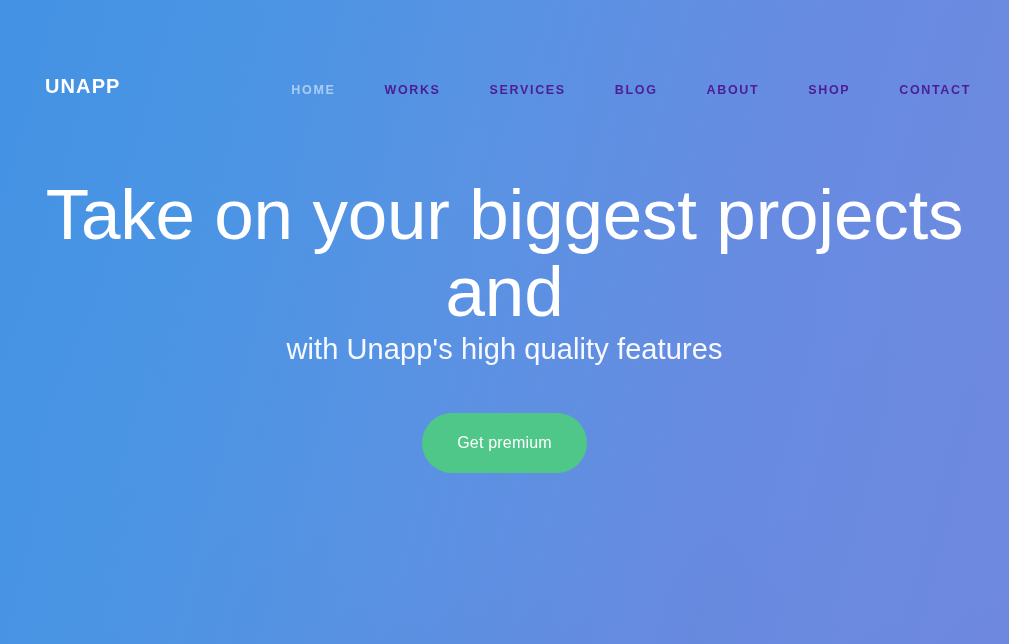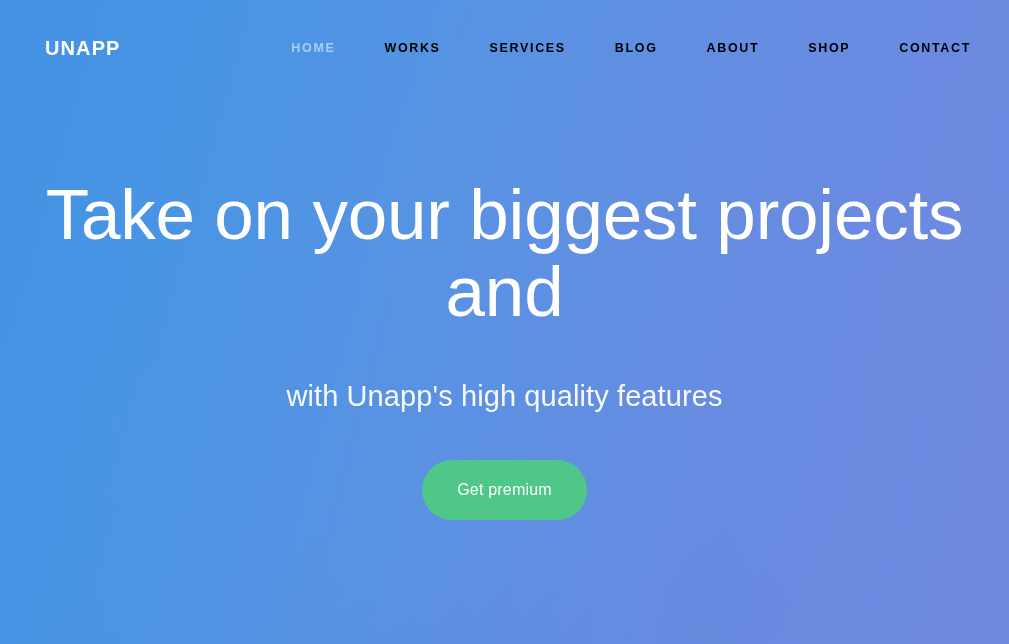--- a/index.html
+++ b/index.html
@@ -69,21 +69,21 @@
     height: 100%;
   }
 
   
   .site-header {
     position: absolute;
     top: 0; left: 0;
     width: 100%;
     height: 96px;
     display: flex;
-    align-items: center;
+    align-items: flex-end;
     padding: 0 36px 0 45px;
   }
 
   .brand-logo {
     font-size: 20px;
     font-weight: bold;
     color: #ffffff;
     letter-spacing: 1.1px;
     line-height: 1;
     text-decoration: none;
@@ -95,21 +95,21 @@
     display: flex;
     align-items: center;
     gap: 49px;
     padding-right: 2px;
   }
 
   .nav-link {
     font-size: 12.5px;
     font-weight: bold;
     letter-spacing: 1.65px;
-    color: #000000;
+    color: #4c1d95;
     text-transform: uppercase;
     text-decoration: none;
     white-space: nowrap;
     line-height: 1;
     cursor: pointer;
   }
 
   .nav-link.is-active {
     color: rgba(255,255,255,.52);
   }
@@ -127,21 +127,20 @@
     font-size: 71px;
     font-weight: 300;
     color: #ffffff;
     line-height: 1.09;
     letter-spacing: -0.2px;
     max-width: 920px;
     margin: 0 auto;
   }
 
   .hero-subtitle {
-    margin-top: 47px;
     font-size: 29px;
     font-weight: 300;
     color: rgba(255,255,255,.95);
     line-height: 1.25;
     letter-spacing: .1px;
     text-align: center;
   }
 
   .hero-cta-wrap {
     margin-top: 46px;

